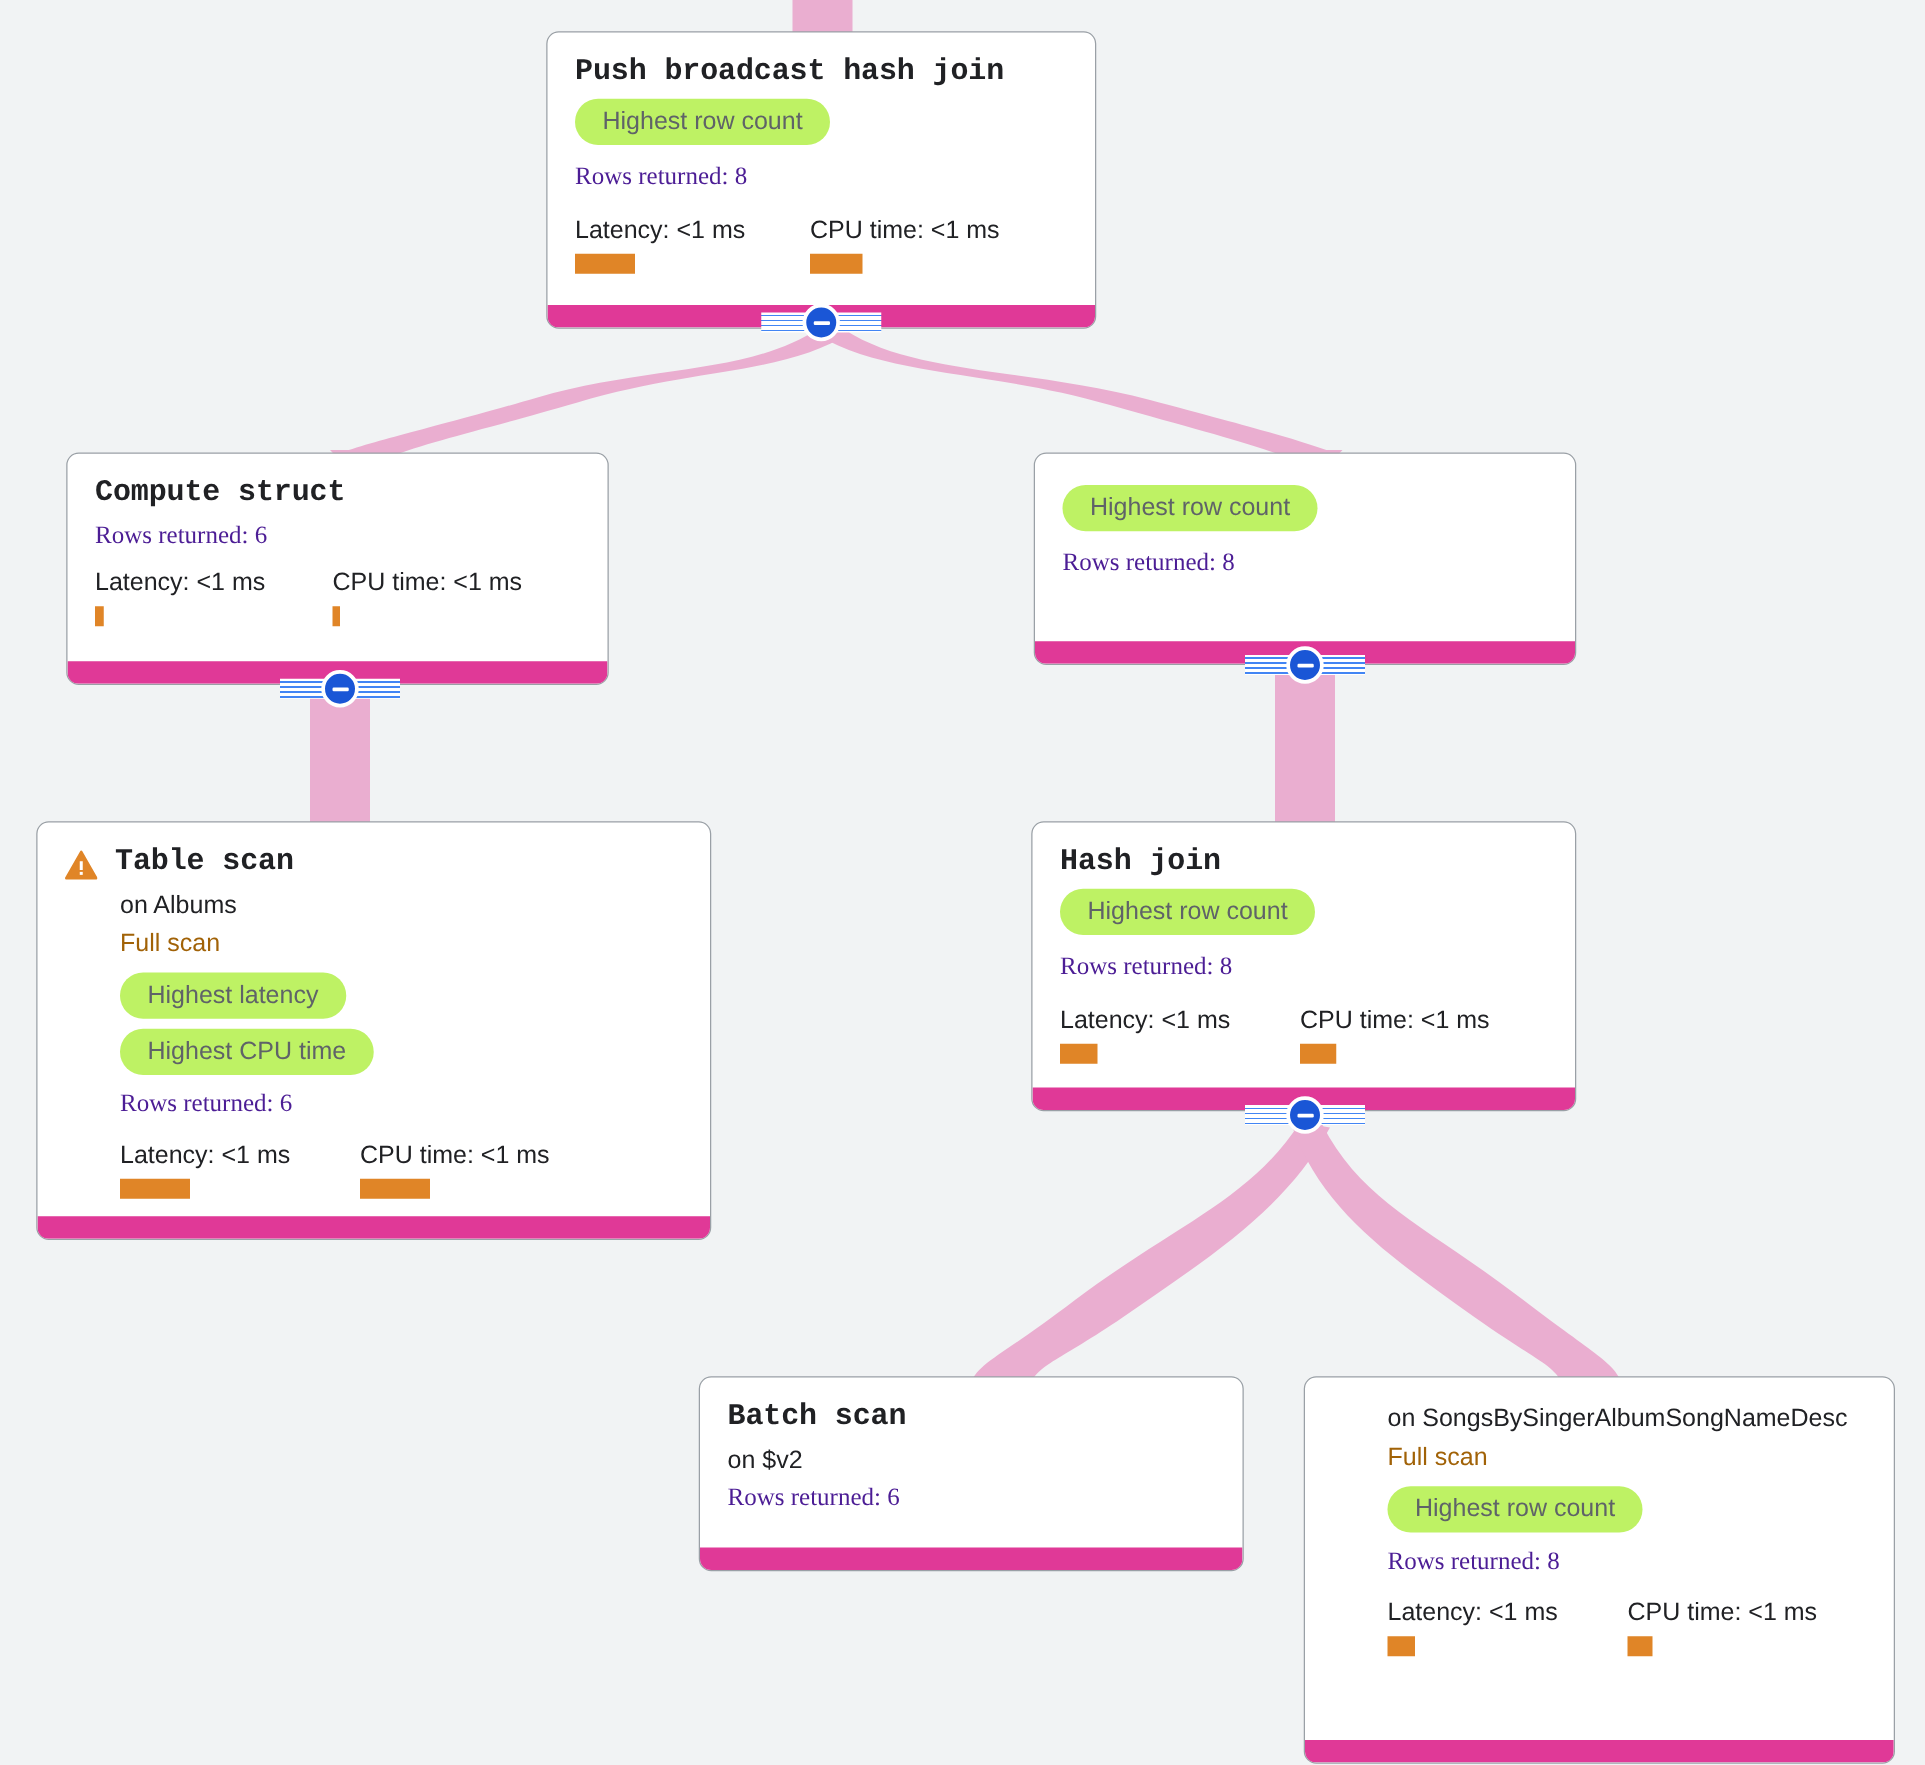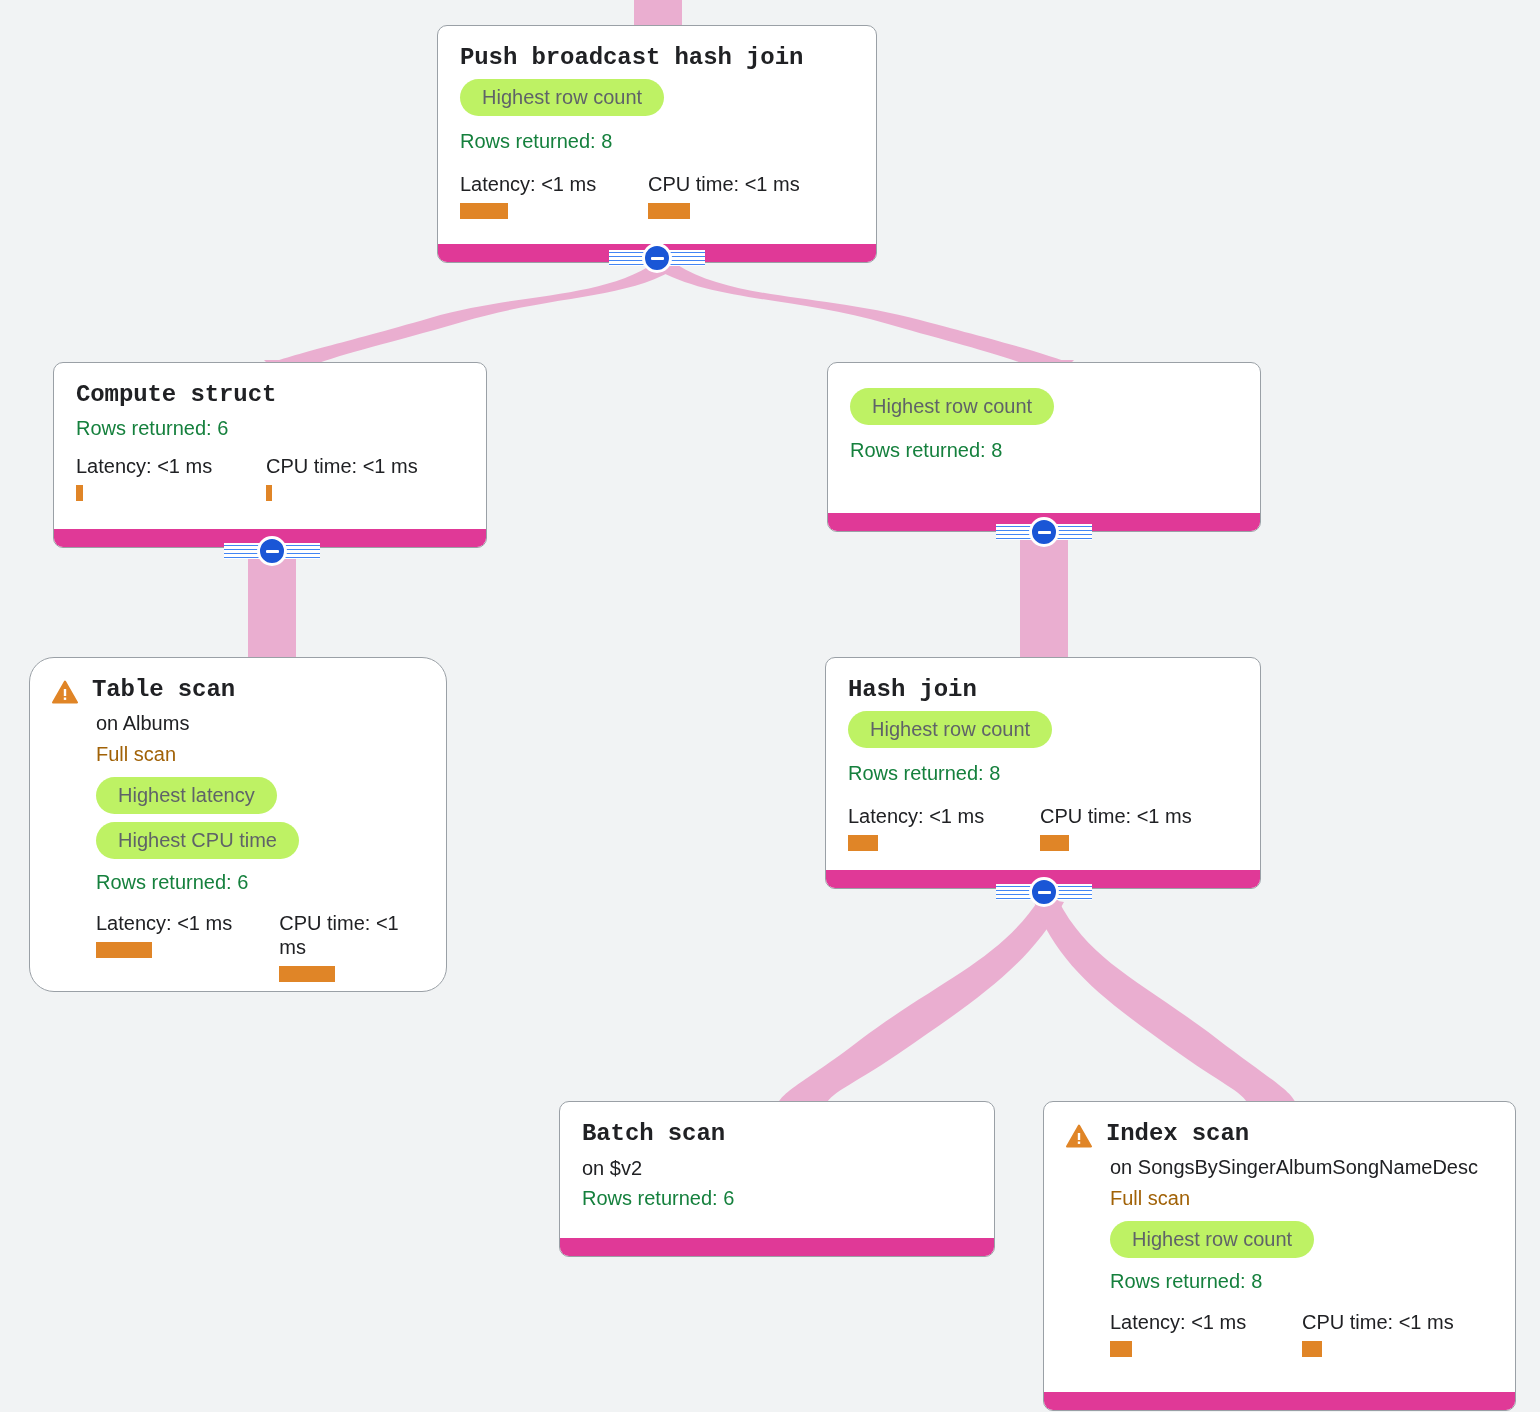--- a/index.html
+++ b/index.html
@@ -79,23 +79,24 @@
     border-radius: 999px;
     padding: 6px 22px 7px 22px;
     margin: 7px 0 3px 0;
     line-height: 1.2;
   }
   .badge-wrap {
     display: block;
   }
   .rows {
     font-size: 20px;
-    color: #15803d;
+    color: #4c1d95;
     margin-top: 9px;
     line-height: 1.3;
+    font-family: Liberation Serif, serif;
   }
   .metrics {
     display: flex;
     margin-top: 18px;
   }
   .metric {
     display: flex;
     flex-direction: column;
   }
   .metric-label {
@@ -263,21 +264,21 @@
   <div class="node" style="left:827px; top:362px; width:434px; height:170px;">
     <div class="node-body">
       <div class="badge-wrap">
         <span class="badge">Highest row count</span>
       </div>
       <div class="rows">Rows returned: 8</div>
     </div>
     <div class="node-foot"></div>
   </div>
 
-  <div class="node" style="left:29px; top:657px; width:418px; height:335px;border-radius:25px;">
+  <div class="node" style="left:29px; top:657px; width:540px; height:335px;">
     <div class="node-body" style="padding:18px 22px 10px 22px;">
       <div class="node-head">
         <span class="warn-icon">
           <svg width="26" height="24" viewBox="0 0 26 24">
             <path d="M13 1.5 L25 22.5 L1 22.5 Z" fill="#e08527" stroke="#e08527" stroke-width="2" stroke-linejoin="round"></path>
             <rect x="11.8" y="9" width="2.4" height="7" fill="#ffffff"></rect>
             <rect x="11.8" y="17.5" width="2.4" height="2.4" fill="#ffffff"></rect>
           </svg>
         </span>
         <div class="node-title">Table scan</div>
@@ -335,30 +336,20 @@
         <div class="node-title">Batch scan</div>
       </div>
       <div class="node-sub" style="margin-top:5px;">on $v2</div>
       <div class="rows" style="margin-top:1px;">Rows returned: 6</div>
     </div>
     <div class="node-foot"></div>
   </div>
 
   <div class="node" style="left:1043px; top:1101px; width:473px; height:310px;">
     <div class="node-body" style="padding:18px 18px 10px 22px;">
-      <div class="node-head">
-        <span class="warn-icon">
-          <svg width="26" height="24" viewBox="0 0 26 24">
-            <path d="M13 1.5 L25 22.5 L1 22.5 Z" fill="#e08527" stroke="#e08527" stroke-width="2" stroke-linejoin="round"></path>
-            <rect x="11.8" y="9" width="2.4" height="7" fill="#ffffff"></rect>
-            <rect x="11.8" y="17.5" width="2.4" height="2.4" fill="#ffffff"></rect>
-          </svg>
-        </span>
-        <div class="node-title">Index scan</div>
-      </div>
       <div class="indent">
         <div class="node-sub">on SongsBySingerAlbumSongNameDesc</div>
         <div class="node-sub muted">Full scan</div>
         <div class="badge-wrap" style="margin-top:2px;">
           <span class="badge" style="margin:5px 0 0 0;">Highest row count</span>
         </div>
         <div class="rows" style="margin-top:10px;">Rows returned: 8</div>
         <div class="metrics" style="margin-top:16px;">
           <div class="metric" style="width:192px;">
             <span class="metric-label">Latency: &lt;1 ms</span>

